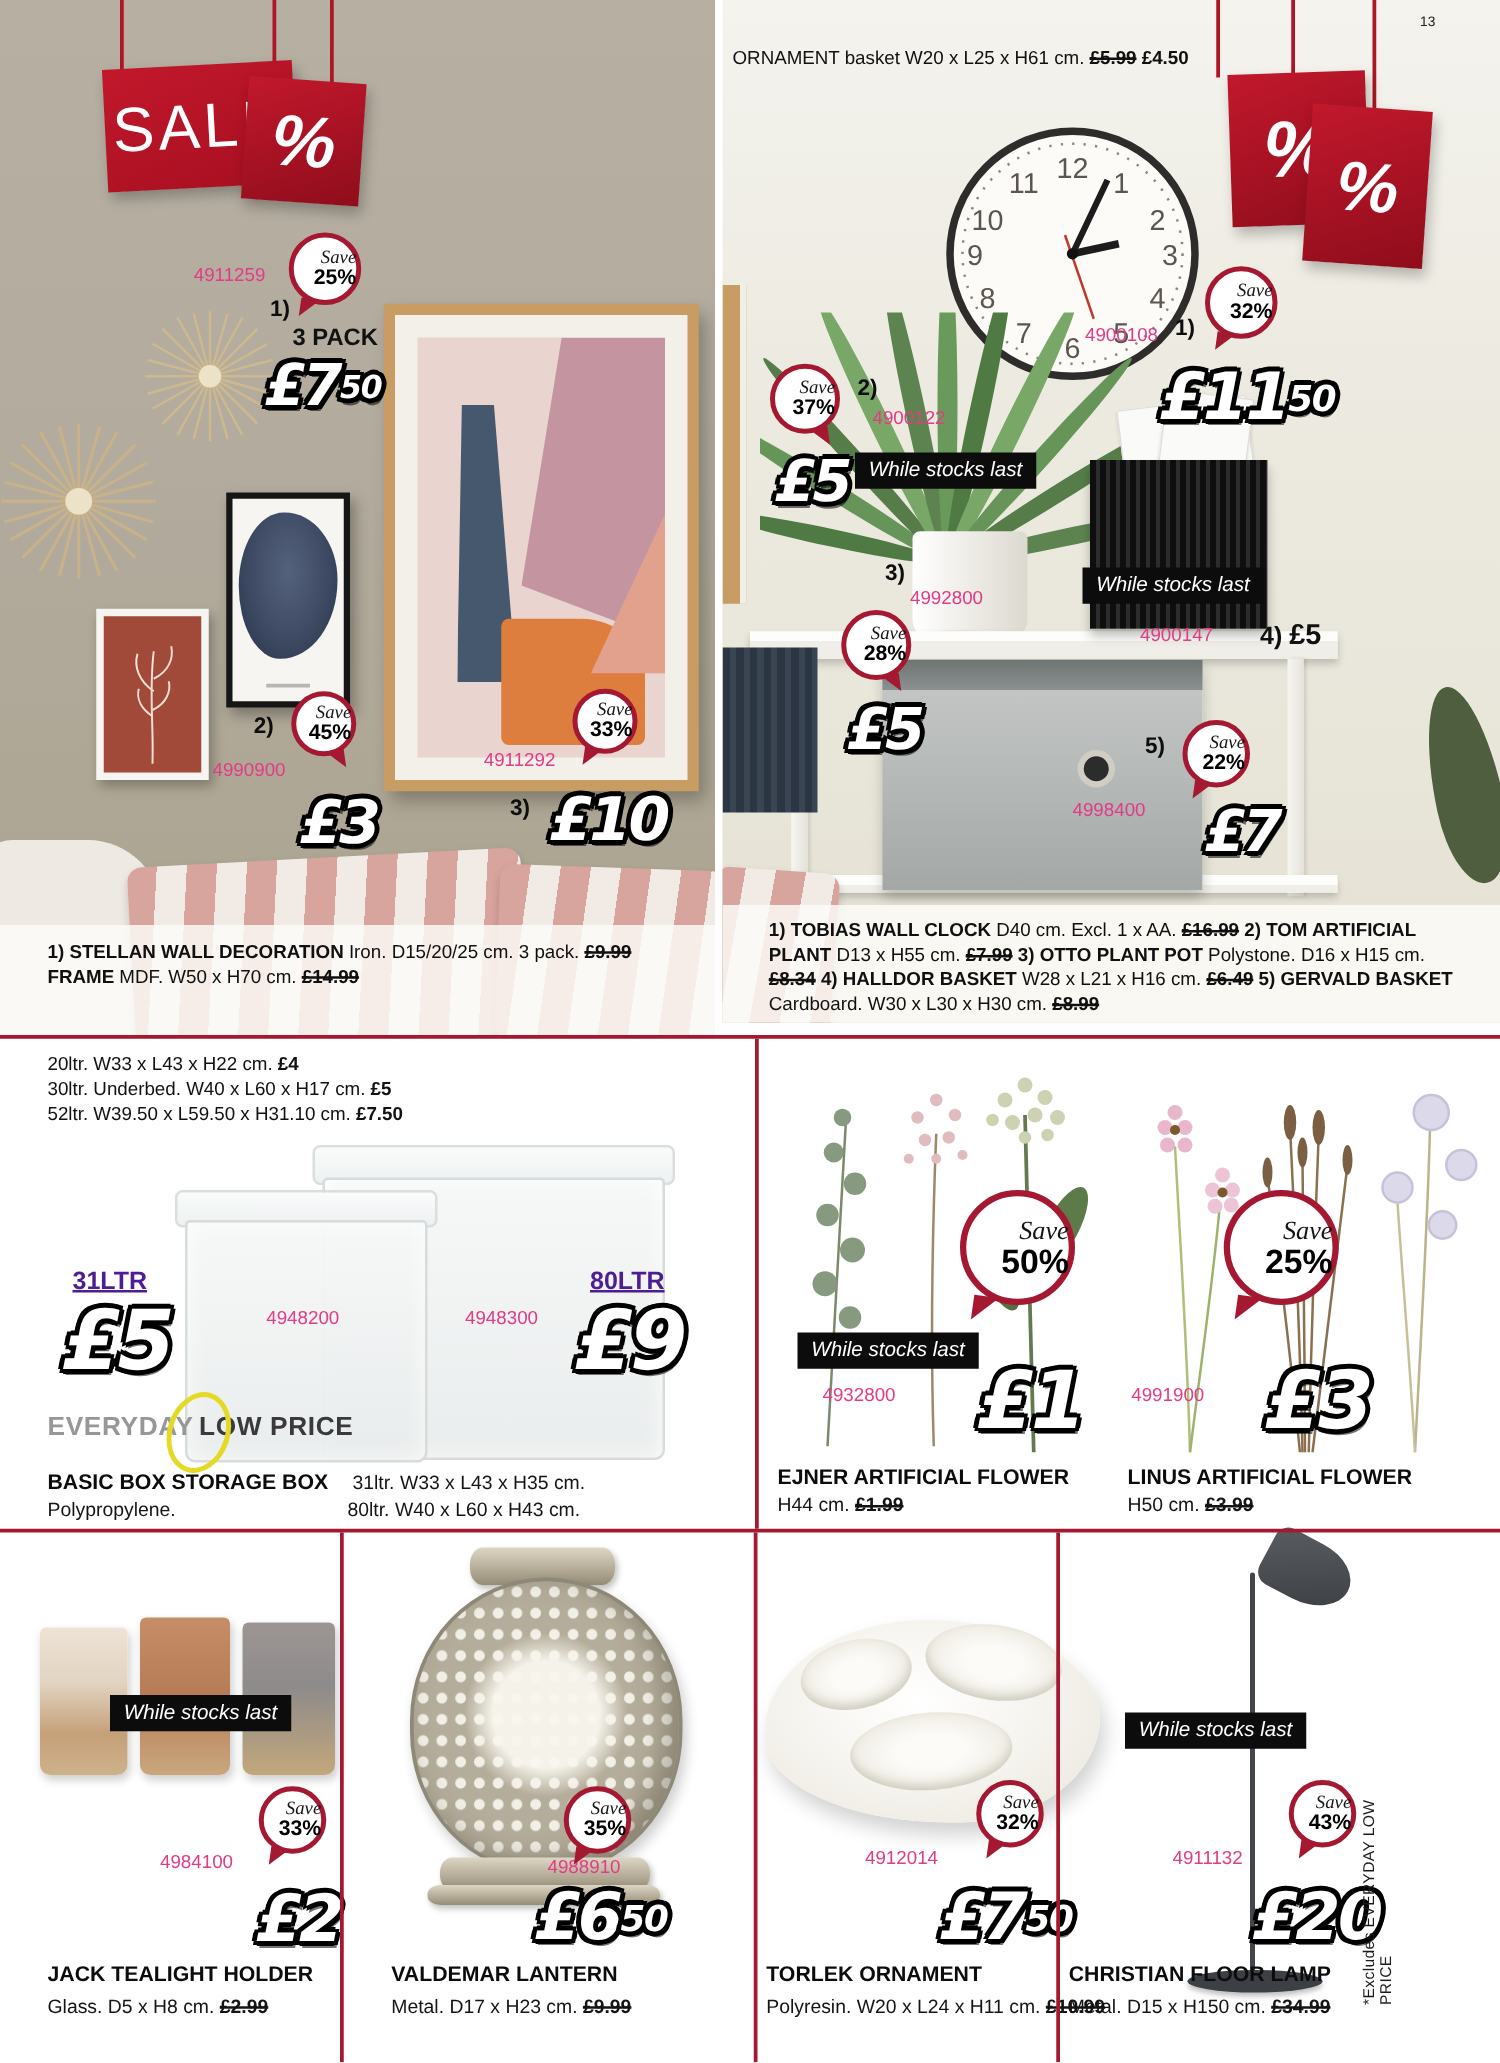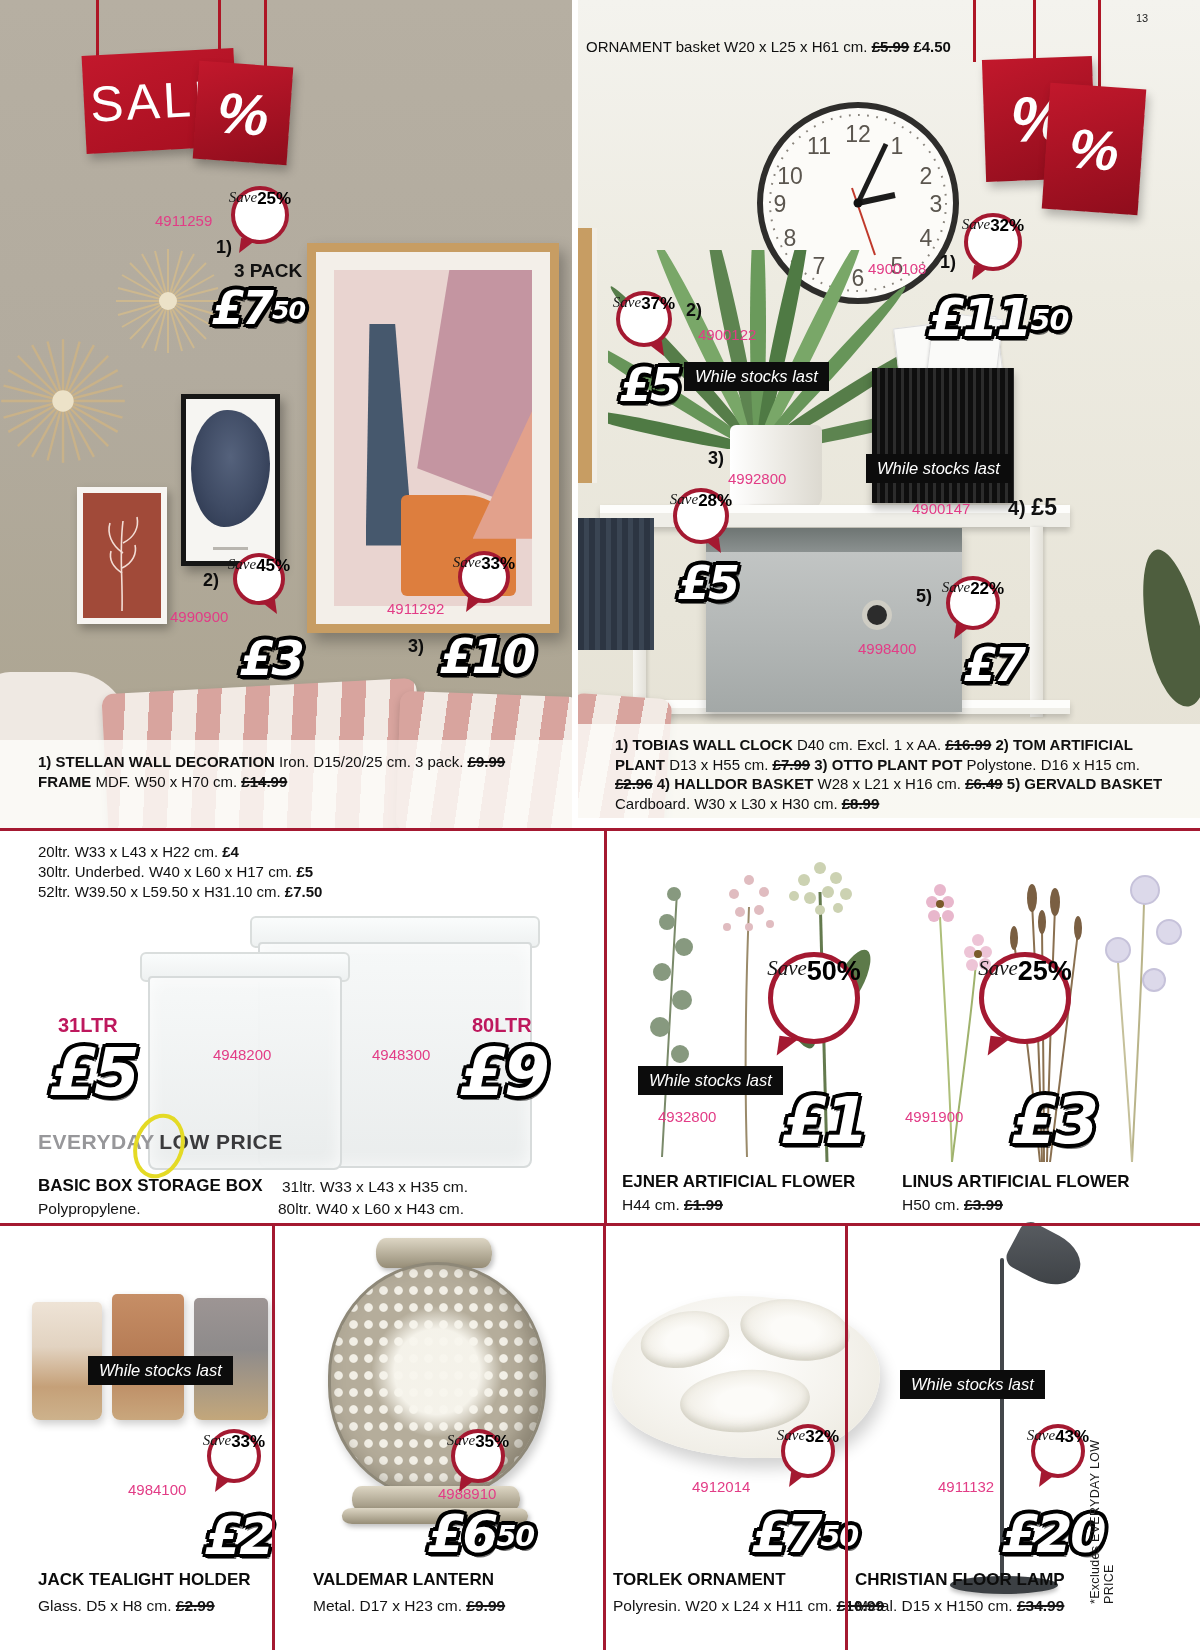--- a/index.html
+++ b/index.html
@@ -57,21 +57,21 @@
   .pillow{border-radius:12px;box-shadow:0 4px 8px rgba(0,0,0,.18);}
   .duvet{left:-20px;top:672px;width:150px;height:160px;background:#efe9e3;border-radius:30px 60px 0 0;}
 
   
   .band{background:rgba(253,252,249,.82);box-sizing:border-box;z-index:24;font-size:15px;line-height:19.5px;color:#101010;}
   .band b{font-weight:700;}
   .st{font-weight:700;text-decoration:line-through;text-decoration-thickness:2px;margin-top:31px;}
 
   
   .bubble{background:#fff;border:4px solid #a41931;border-radius:50%;z-index:30;
-    display:flex;align-items:flex-start;justify-content:center;box-sizing:border-box;}
+    display:flex;flex-direction:column;align-items:flex-end;justify-content:center;box-sizing:border-box;}
   .bubble .sv{font-family:"Liberation Serif",serif;font-style:italic;font-size:15px;line-height:14px;color:#141414;}
   .bubble .pc{font-weight:bold;font-size:17px;line-height:18px;color:#000;}
   .bubble::after{content:"";position:absolute;bottom:-14px;left:5px;
     border-style:solid;border-width:15px 15px 0 0;border-color:#a41931 transparent transparent transparent;
     transform:rotate(8deg);}
   .bubble.tr::after{left:auto;right:5px;border-width:15px 0 0 15px;transform:rotate(-8deg);}
   .bubble.lg{border-width:5px;}
   .bubble.lg .sv{font-size:21px;line-height:22px;}
   .bubble.lg .pc{font-size:27px;line-height:28px;}
   .bubble.lg::after{bottom:-18px;border-width:20px 20px 0 0;}
@@ -108,21 +108,21 @@
   .grommet{border-radius:50%;background:#2c2c2c;border:5px solid #cfcdc4;box-sizing:border-box;}
   .basket-navy{background:repeating-linear-gradient(90deg,#2c3542 0 6px,#3a4553 6px 11px);}
   .pot{background:linear-gradient(90deg,#ffffff 0%,#eceae4 55%,#dcd9d0 100%);border-radius:6px 6px 14px 14px;}
   .saucer{background:#e8e6df;border-radius:50%;box-shadow:0 3px 4px rgba(0,0,0,.2);}
   .leafy{background:#4e5e3e;border-radius:50% 50% 50% 50%/60% 60% 40% 40%;}
 
   
   .boxy{background:linear-gradient(180deg,rgba(246,248,248,.97),rgba(233,236,236,.95));
     border:2px solid #d7dbdb;border-radius:4px 4px 8px 8px;box-shadow:inset 0 0 18px rgba(255,255,255,.8);}
   .lid{background:linear-gradient(180deg,#fafcfc,#eef1f1);border:2px solid #dadedd;border-radius:6px;}
-  .ltr{font-weight:bold;font-size:20px;color:#be185d;}
+  .ltr{font-weight:bold;font-size:20px;color:#4c1d95;text-decoration:underline;}
   .edlp{z-index:26;white-space:nowrap;}
   .edlp .e1{color:#97979a;font-weight:bold;font-size:21px;letter-spacing:.5px;}
   .edlp .e2{color:#3a3a3c;font-weight:bold;font-size:21px;letter-spacing:.5px;}
   .edlp .swoosh{position:absolute;left:96px;top:-17px;width:42px;height:58px;border:4px solid #e4da25;
     border-radius:50%;transform:rotate(18deg);}
 
   .ptitle{font-weight:bold;font-size:17px;color:#0c0c0c;z-index:26;white-space:nowrap;}
   .pdims{font-size:15.5px;color:#141414;z-index:26;white-space:nowrap;}
 
   
@@ -401,21 +401,21 @@
     <div class="abs bubble" style="left:368px;top:576px;width:54px;height:54px;">
       <span class="sv">Save</span>
         <span class="pc">22%</span>
     </div>
     <div class="abs pnum" style="left:280px;top:640px;">4998400</div>
     <div class="abs oprice" style="left:386px;top:638px;font-size:46px;">£7</div>
 
     <div class="abs band" style="left:0;top:724px;width:622px;height:94px;padding:11px 0 0 37px;">
       <div><b>1) TOBIAS WALL CLOCK</b><span> D40 cm. Excl. 1 x AA. </span><span class="st">£16.99</span><b> 2) TOM ARTIFICIAL</b></div>
       <div><b>PLANT</b><span> D13 x H55 cm. </span><span class="st">£7.99</span><b> 3) OTTO PLANT POT</b><span> Polystone. D16 x H15 cm.</span></div>
-      <div><span class="st">£2.96</span><b> 4) HALLDOR BASKET</b><span> W28 x L21 x H16 cm. </span><span class="st">£6.49</span><b> 5) GERVALD BASKET</b></div>
+      <div><span class="st">£8.34</span><b> 4) HALLDOR BASKET</b><span> W28 x L21 x H16 cm. </span><span class="st">£6.49</span><b> 5) GERVALD BASKET</b></div>
       <div><span>Cardboard. W30 x L30 x H30 cm. </span><span class="st">£8.99</span></div>
     </div>
   </div>
 
   <div class="abs pageno" style="left:1136px;top:12px;">13</div>
 
 
   <div class="abs hr" style="left:0;top:828px;width:1200px;height:3px;"></div>
   <div class="abs hr" style="left:0;top:1223px;width:1200px;height:3px;"></div>
   <div class="abs vr" style="left:604px;top:831px;width:3px;height:392px;"></div>

